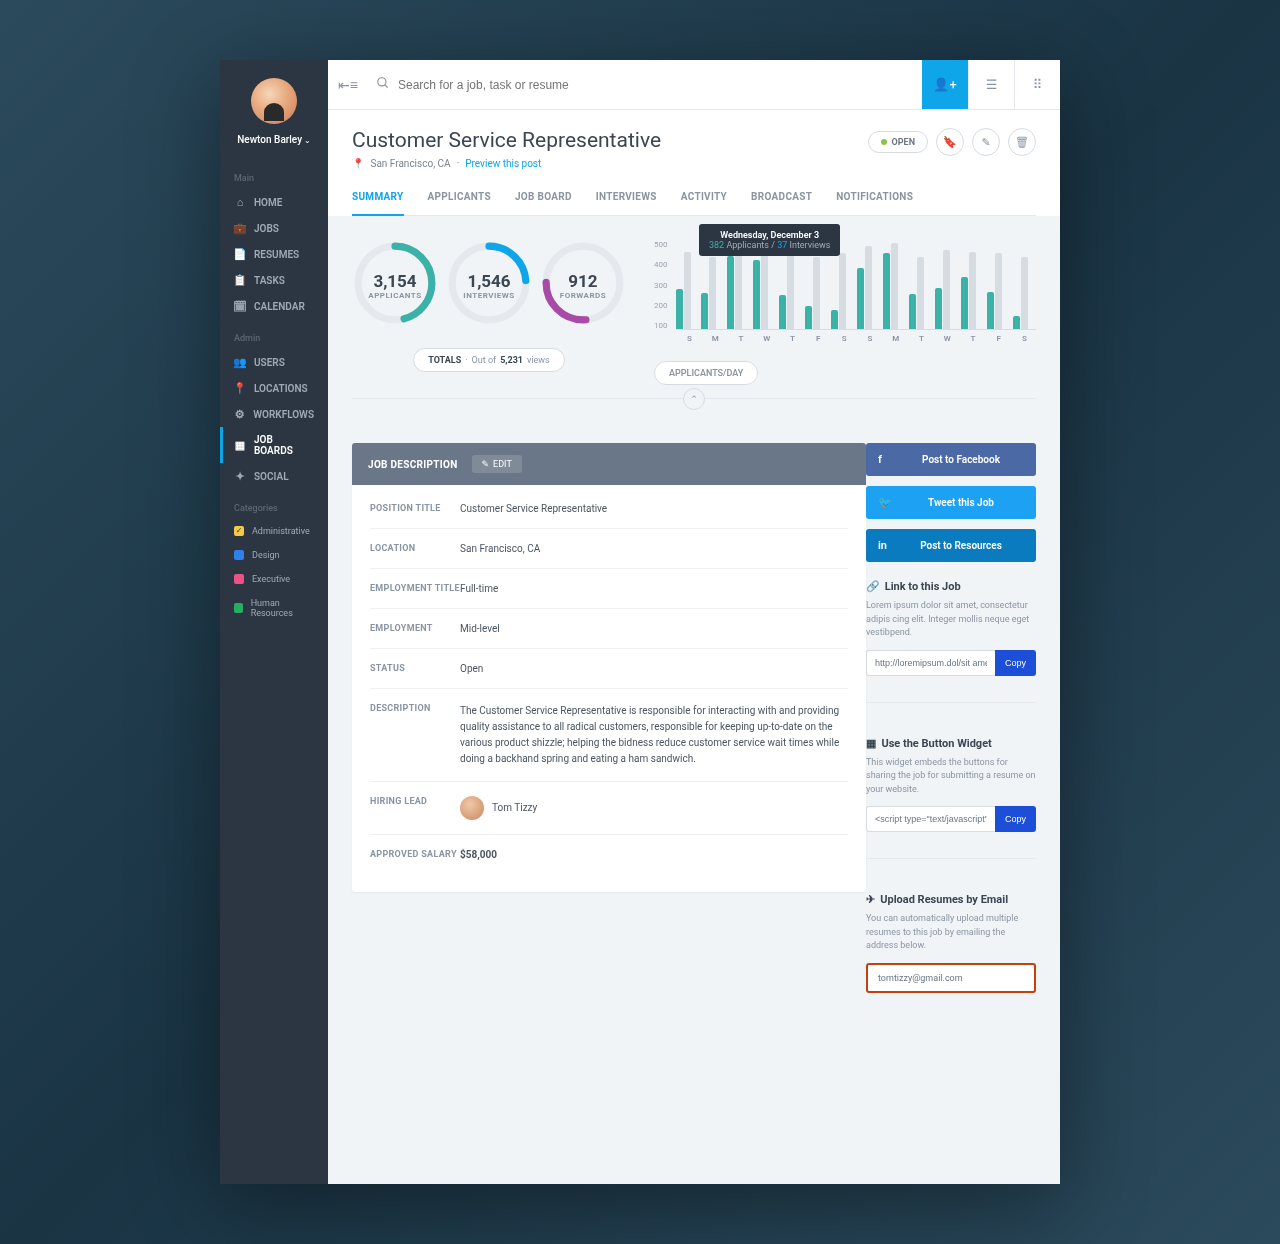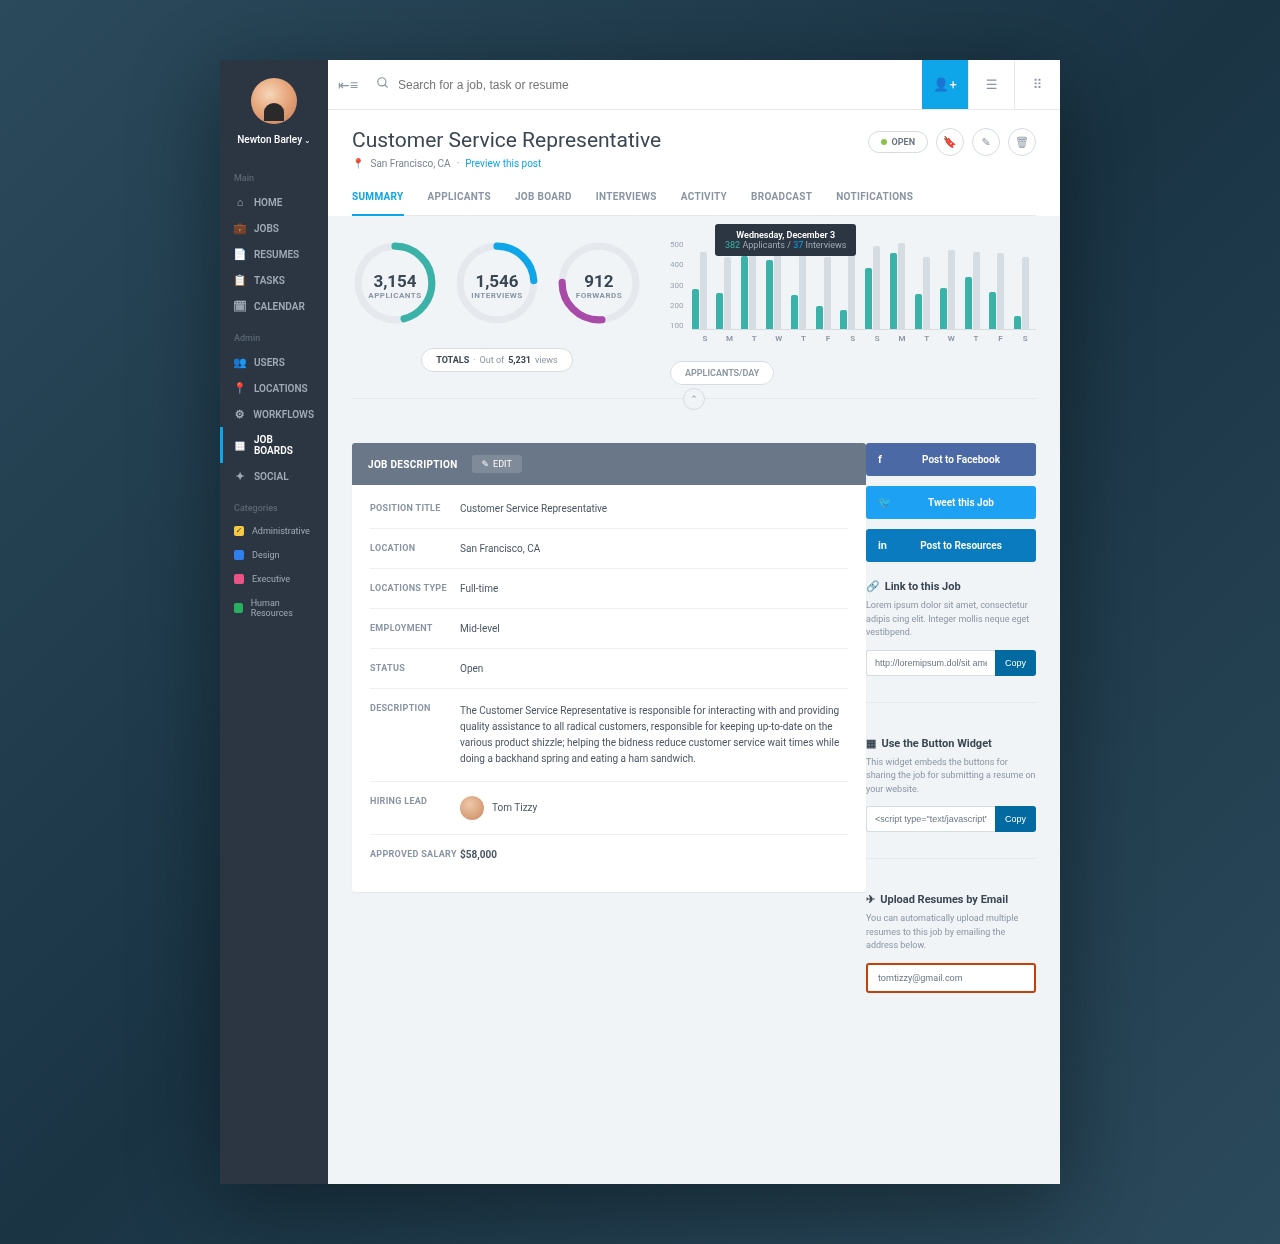--- a/index.html
+++ b/index.html
@@ -71,21 +71,21 @@
 .pill-open .dot { width:6px; height:6px; border-radius:50%; background:#8bc34a; }
 .circ-btn { width:28px; height:28px; border:1px solid #d5dce2; border-radius:50%; display:flex; align-items:center; justify-content:center; color:#8a95a3; cursor:pointer; font-size:11px; }
 
 .tabs { display:flex; gap:24px; margin-top:22px; border-bottom:1px solid #e5e9ed; }
 .tab { font-size:10px; font-weight:700; color:#8a95a3; padding-bottom:12px; cursor:pointer; letter-spacing:0.3px; }
 .tab.active { color:#0ea5e9; border-bottom:2px solid #0ea5e9; margin-bottom:-1px; }
 
 
 .stats-area { padding:24px; }
 .stats-row { display:flex; gap:28px; align-items:flex-start; }
-.donuts { display:flex; gap:16px;align-items:flex-end; }
+.donuts { display:flex; gap:8px;align-items:flex-end; }
 .donut-wrap { text-align:center; position:relative; }
 .donut-svg { width:86px; height:86px; }
 .donut-label { position:absolute; top:50%; left:50%; transform:translate(-50%,-50%); }
 .donut-val { font-size:17px; font-weight:700; color:#3a4652; }
 .donut-cap { font-size:8px; font-weight:700; color:#8a95a3; letter-spacing:0.5px; }
 .totals-pill { margin:18px auto 0; border:1px solid #d5dce2; border-radius:14px; padding:6px 14px; font-size:9px; color:#8a95a3; display:inline-flex; gap:4px; background:#fff; }
 .totals-pill b { color:#3a4652; }
 
 .chart-col { flex:1; position:relative; }
 .tooltip { position:absolute; top:-16px; left:45px; background:#2c3643; color:#fff; font-size:9px; padding:6px 10px; border-radius:3px; text-align:center; z-index:2; white-space:nowrap; }
@@ -125,21 +125,21 @@
 .side-col { width:170px; display:flex; flex-direction:column; gap:10px; }
 .share-btn { display:flex; align-items:center; padding:10px 12px; color:#fff; font-size:10px; font-weight:600; border-radius:3px; cursor:pointer; }
 .share-btn .sic { width:20px; font-size:11px; }
 .share-btn .slbl { flex:1; text-align:center; }
 .fb { background:#4a69a5; } .tw { background:#1da1f2; } .li { background:#0a7bbf; }
 .widget { margin-top:8px; }
 .widget h4 { font-size:11px; color:#3a4652; font-weight:700; display:flex; gap:5px; align-items:center; }
 .widget p { font-size:9px; color:#8a95a3; margin-top:6px; line-height:1.5; }
 .inp-row { display:flex; margin-top:10px; }
 .inp-row input { flex:1; border:1px solid #d5dce2; border-right:none; padding:7px 8px; font-size:9px; color:#6a7682; border-radius:3px 0 0 3px; min-width:0; }
-.copy-btn { background:#0369a1; color:#fff; font-size:9px; padding:0 10px; border:none; border-radius:0 3px 3px 0; cursor:pointer; }
+.copy-btn { background:#1d4ed8; color:#fff; font-size:9px; padding:0 10px; border:none; border-radius:0 3px 3px 0; cursor:pointer; }
 .email-box { background:#fff; border:2px solid #c2410c; padding:8px 10px; font-size:9px; color:#6a7682; margin-top:10px; border-radius:3px; }
 .wsep { border-top:1px solid #e5e9ed; margin:16px 0; }
 </style>
 </head>
 <body>
 
 <div class="app">
 
   <aside class="sidebar">
     <div class="avatar-wrap">
@@ -435,21 +435,21 @@
         <div class="desc-body">
           <div class="field">
               <div class="field-label">POSITION TITLE</div>
               <div class="field-val">Customer Service Representative</div>
             </div>
           <div class="field">
               <div class="field-label">LOCATION</div>
               <div class="field-val">San Francisco, CA</div>
             </div>
           <div class="field">
-              <div class="field-label">LOCATIONS TYPE</div>
+              <div class="field-label">EMPLOYMENT TITLE</div>
               <div class="field-val">Full-time</div>
             </div>
           <div class="field">
               <div class="field-label">EMPLOYMENT</div>
               <div class="field-val">Mid-level</div>
             </div>
           <div class="field">
               <div class="field-label">STATUS</div>
               <div class="field-val">Open</div>
             </div>

